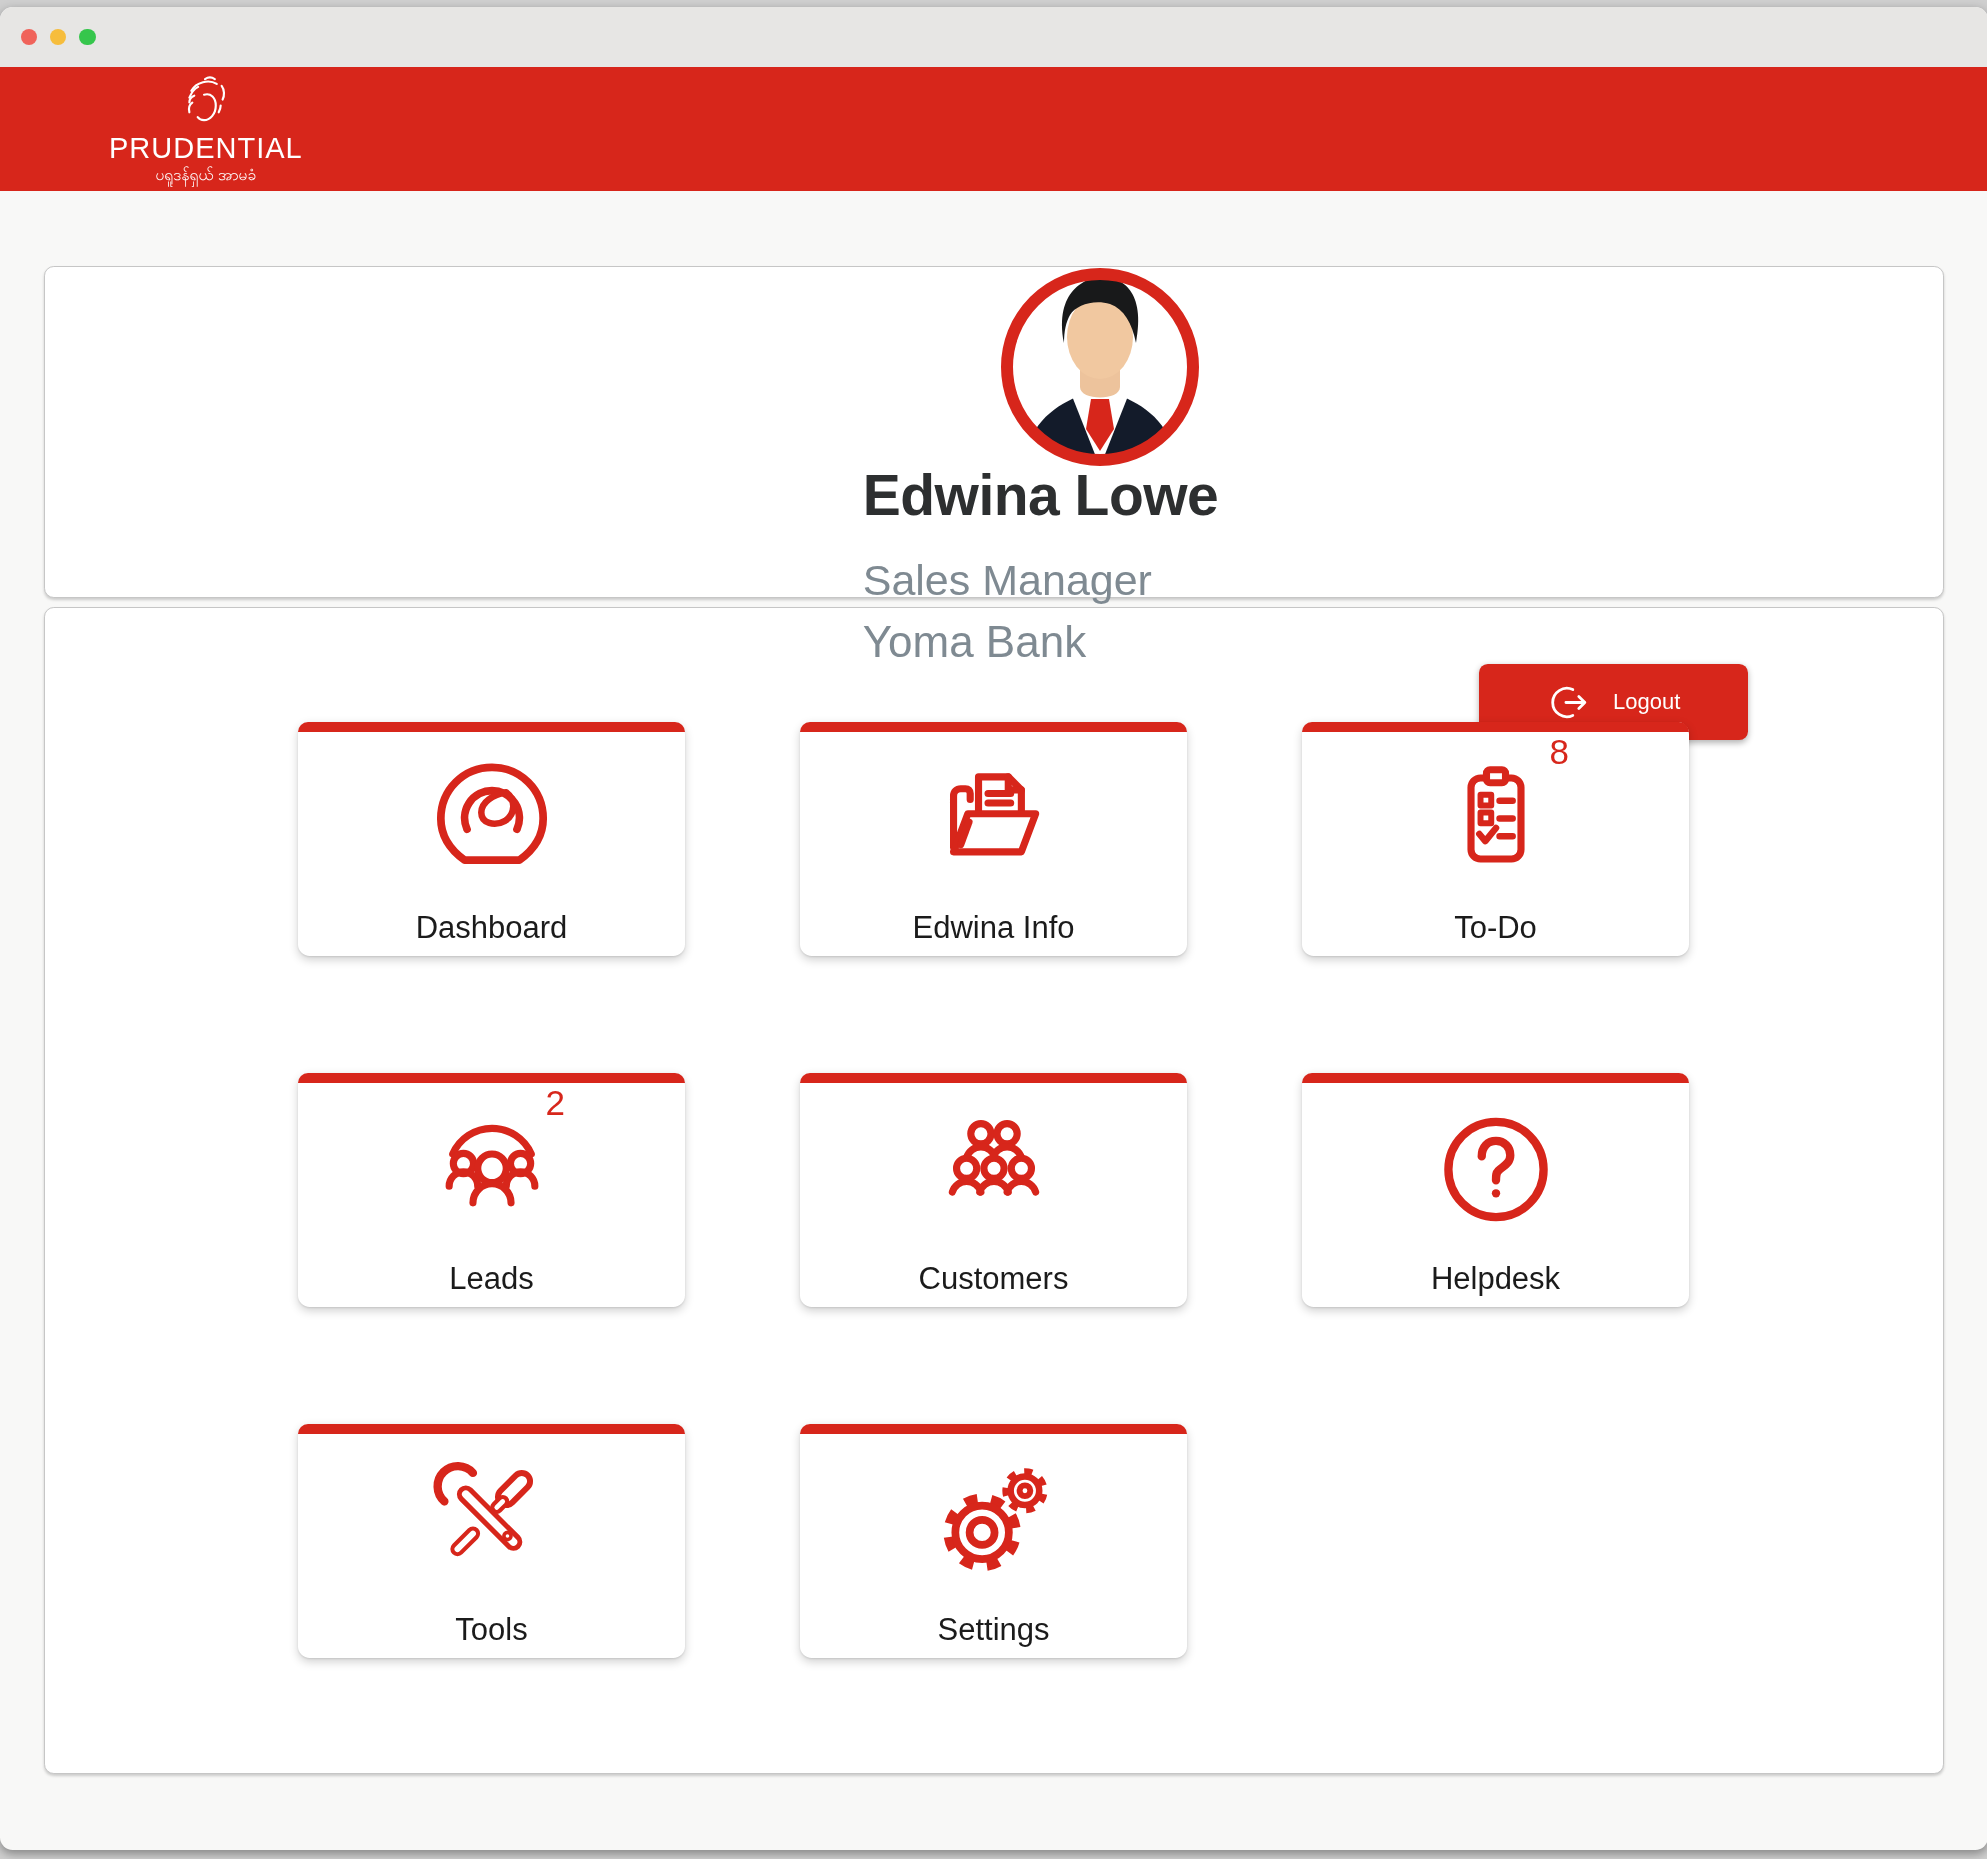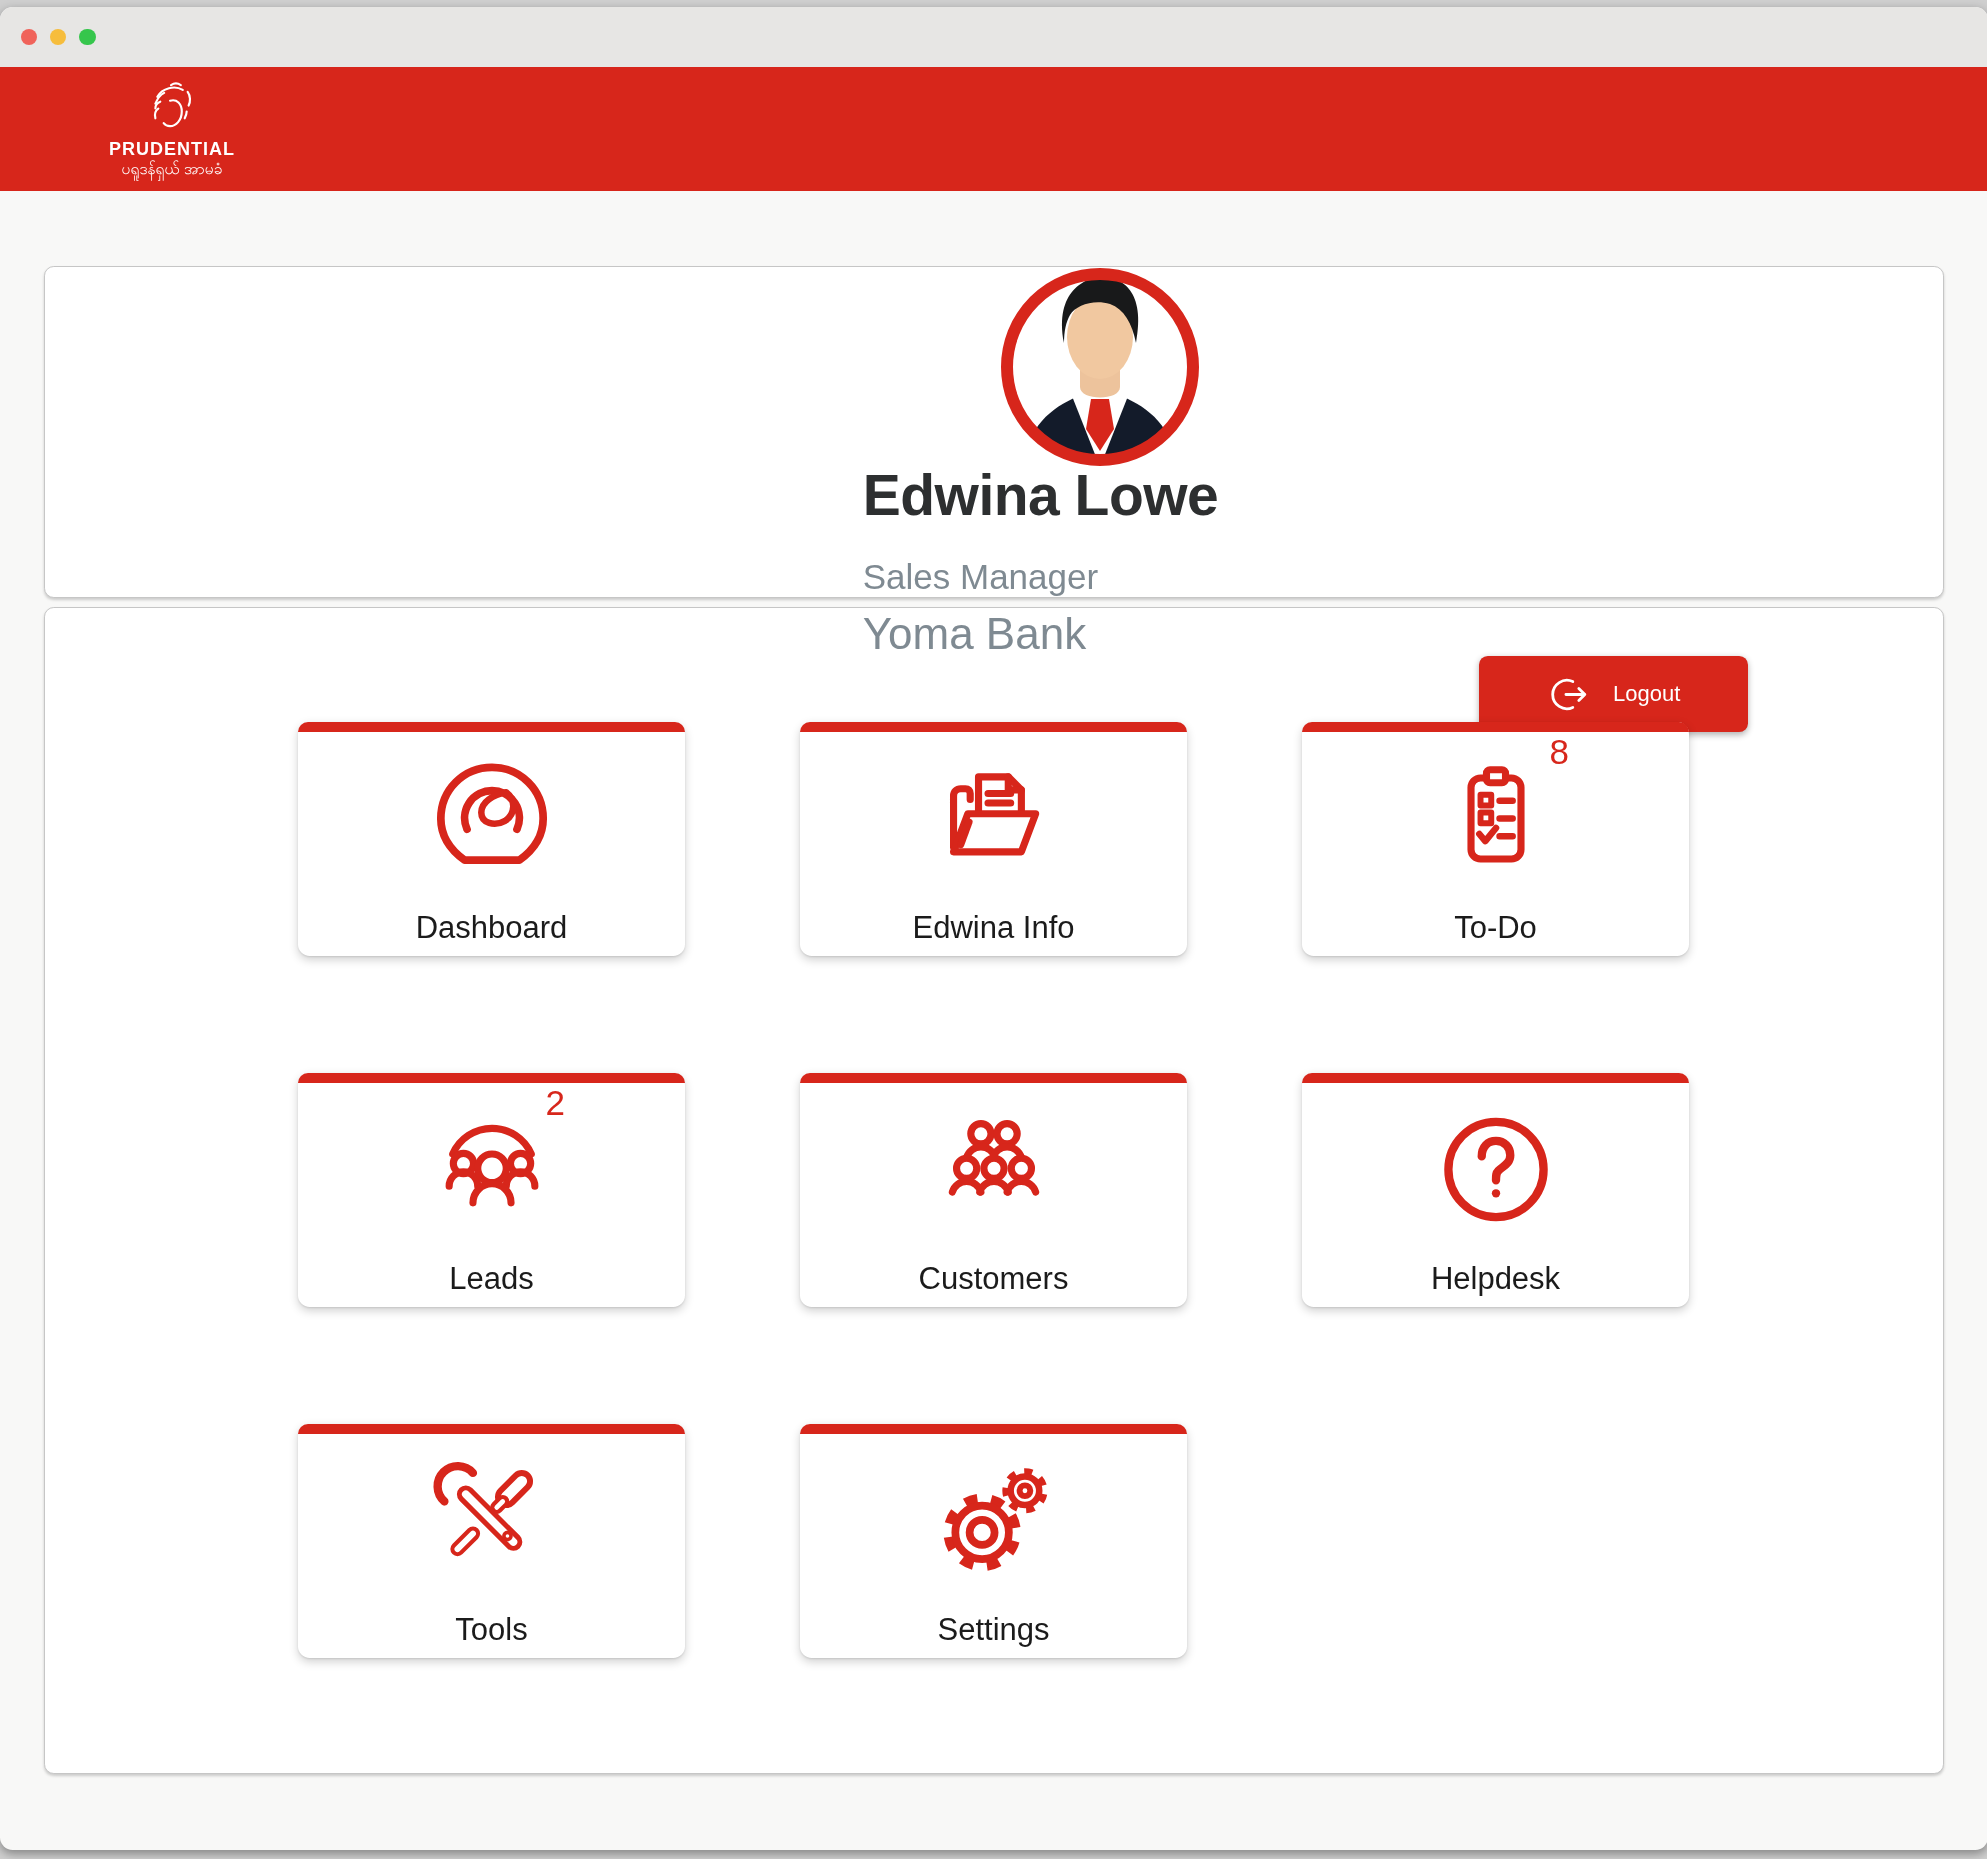--- a/index.html
+++ b/index.html
@@ -23,33 +23,33 @@
   .titlebar{
     height:60px;background:#e7e6e4;display:flex;align-items:center;padding-left:20.5px;
   }
   .light{width:16.6px;height:16.6px;border-radius:50%;margin-right:12.7px;flex:none;}
   .light-close{background:#f0635a;}
   .light-min{background:#f6bd3c;}
   .light-max{background:#36c64c;}
   .app-header{height:124px;background:var(--red);display:flex;align-items:center;}
   .logo{margin-left:109px;display:flex;flex-direction:column;align-items:center;color:#fff;}
   .logo svg{display:block;}
-  .brand-name{font-size:18px;font-weight:bold;letter-spacing:1px;line-height:1;margin-top:2px;}
+  .brand-name{font-size:29px;font-weight:normal;letter-spacing:1px;line-height:1;margin-top:2px;}
   .brand-sub{font-size:15.6px;margin-top:3.9px;line-height:1;}
   .content{padding:75px 44px 0;}
   .card{
     background:#fff;border:1px solid #c6c6c6;border-radius:9.8px;
     box-shadow:0 2px 2.9px rgba(0,0,0,0.18);box-sizing:border-box;flex-direction:column;
   }
   .profile-card{height:332px;display:flex;align-items:center;margin-bottom:8.8px;}
   .avatar{margin-left:212px;width:200px;height:200px;flex:none;}
   .avatar svg{width:100%;height:100%;display:block;}
   .profile-text{margin-left:93px;}
   .profile-name{font-size:57px;font-weight:bold;color:var(--title);letter-spacing:-0.5px;line-height:1;}
-  .profile-role{font-size:35px;color:var(--subtitle);margin-top:35px;line-height:1;}
+  .profile-role{font-size:43px;color:var(--subtitle);margin-top:35px;line-height:1;}
   .profile-org{font-size:44px;color:var(--subtitle);margin-top:18.5px;line-height:1;}
   .profile-actions{margin-left:auto;margin-right:195px;display:flex;flex-direction:column;align-items:flex-end;gap:59px;}
   .btn{display:flex;align-items:center;justify-content:center;font-family:inherit;cursor:pointer;}
   .btn-backend{
     width:254px;height:78px;border:2.9px solid var(--red);border-radius:8.8px;background:#fff;
     color:var(--red);font-size:33px;gap:17.6px;box-sizing:border-box;
   }
   .btn-logout{
     width:269px;height:76px;background:var(--red);border:none;border-radius:8.8px;color:#fff;
     font-size:22px;gap:23.4px;box-shadow:0 2.9px 5.9px rgba(0,0,0,0.3);

